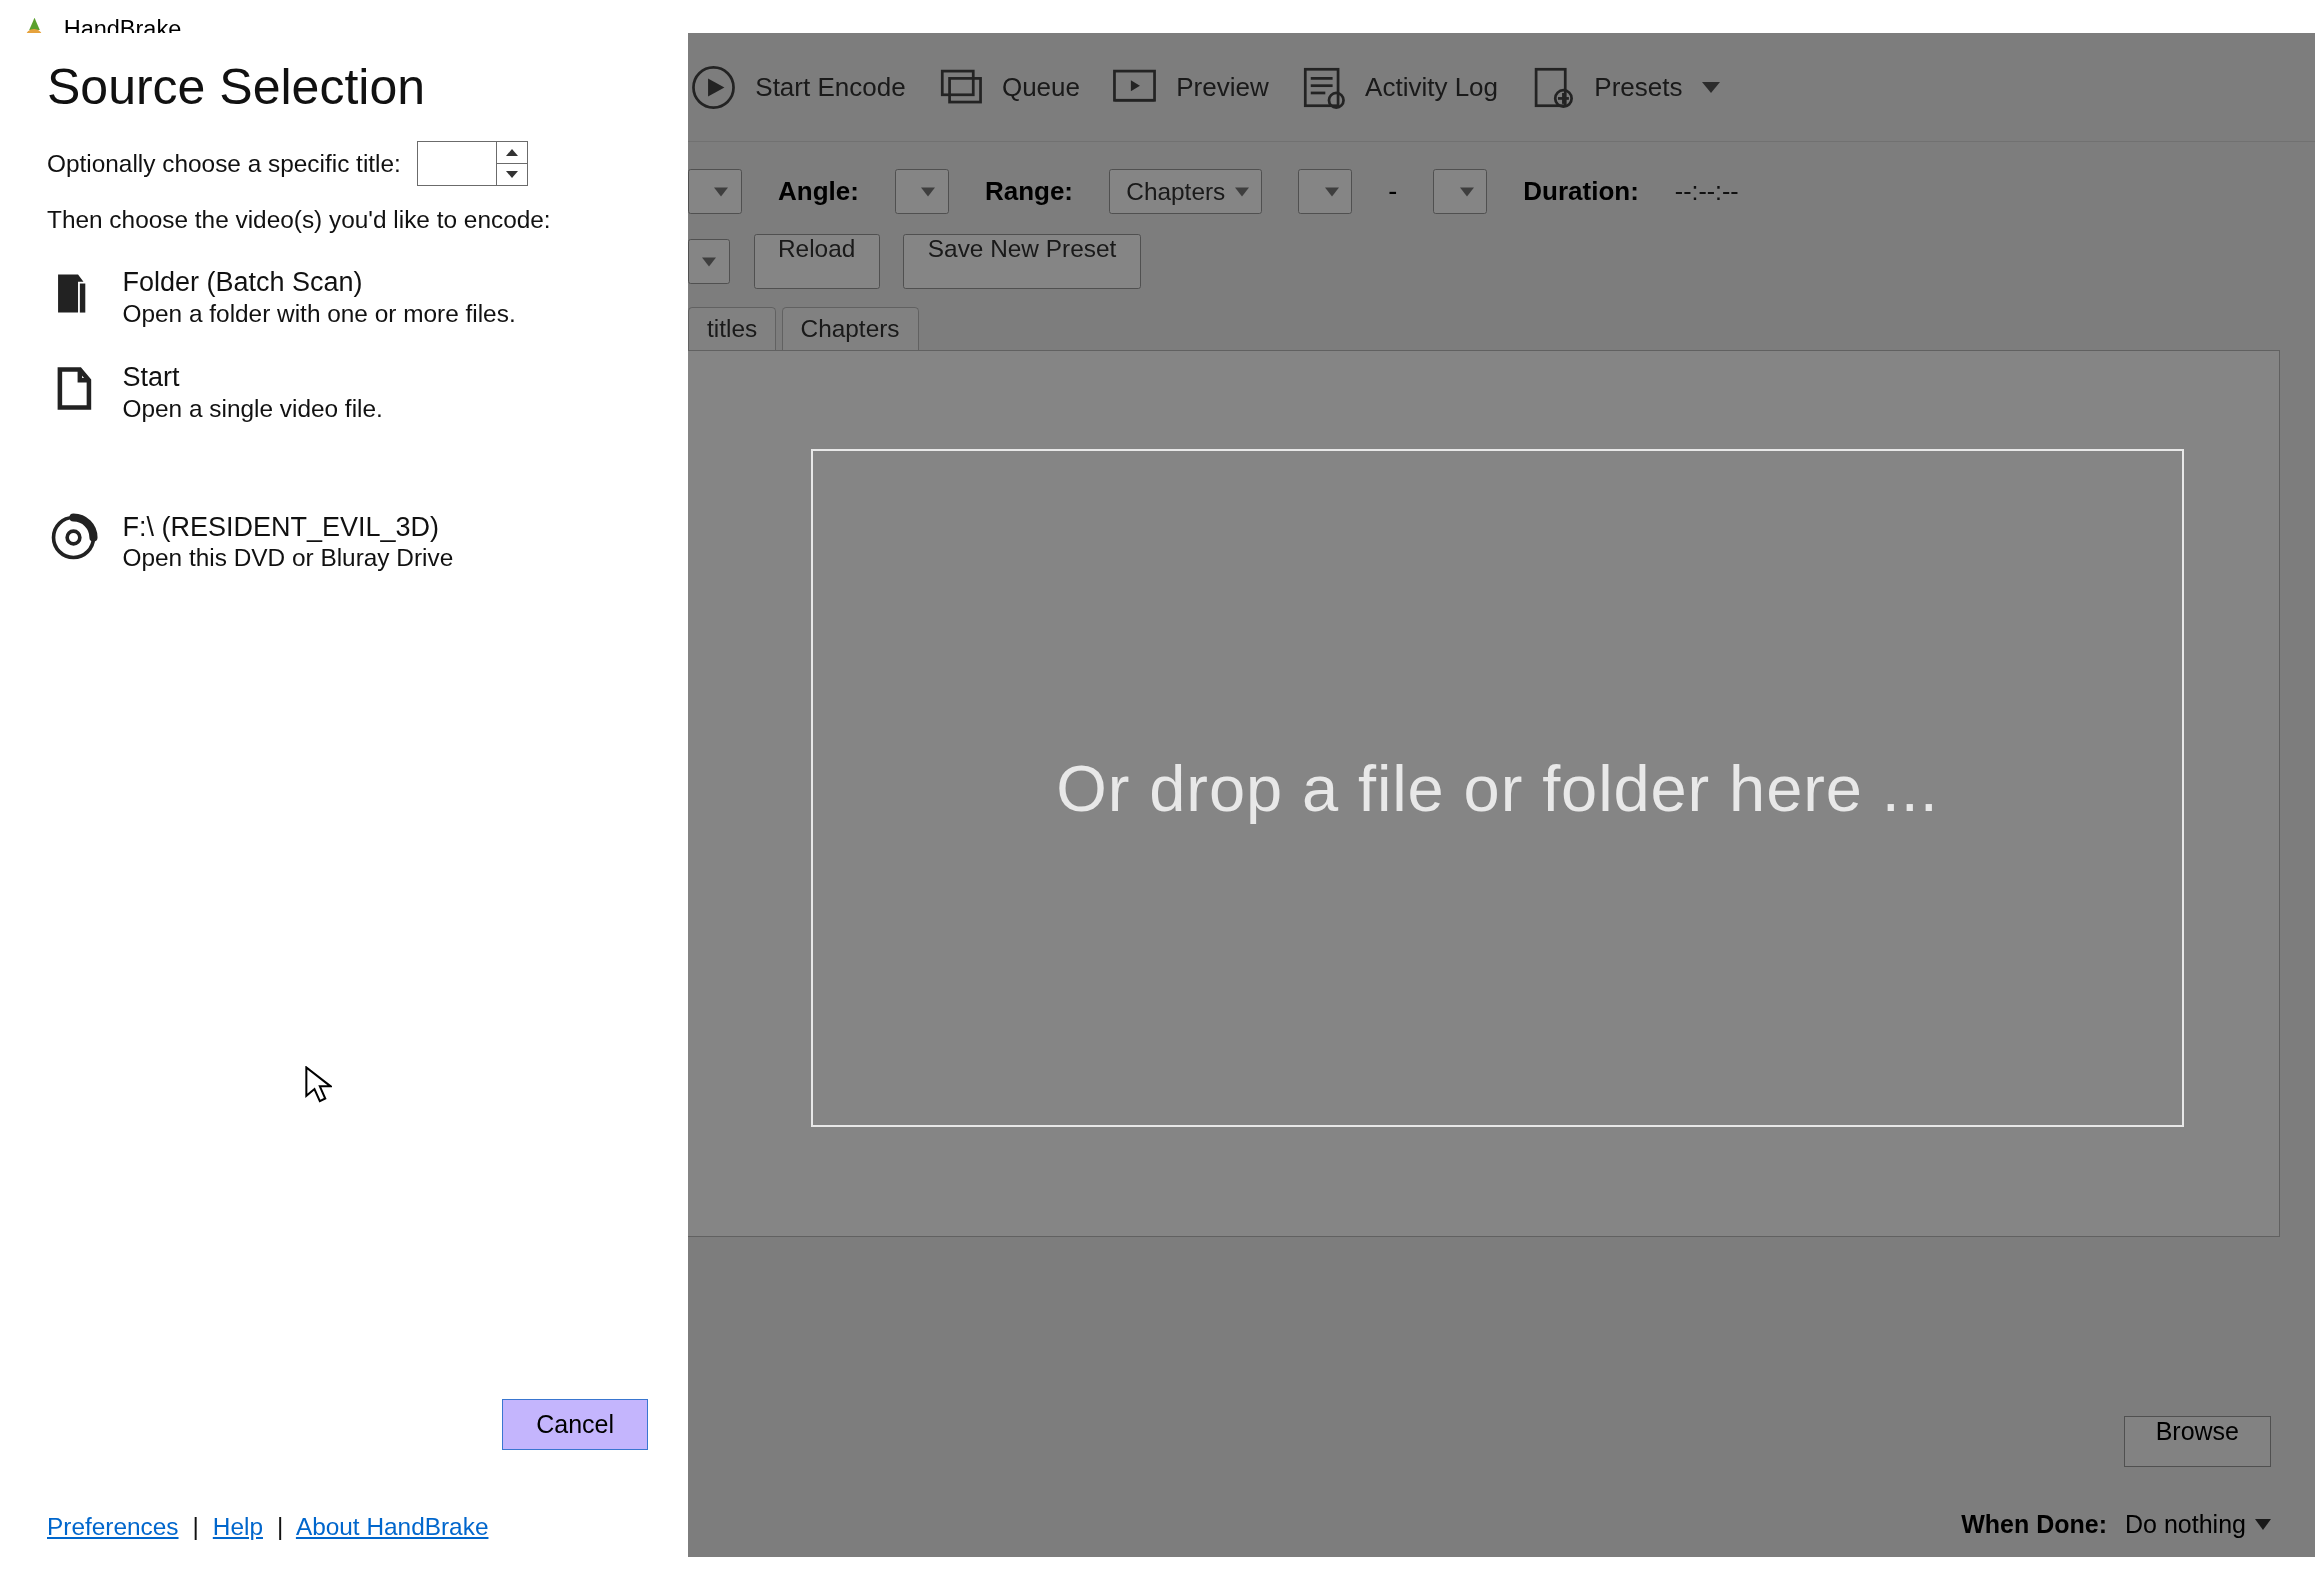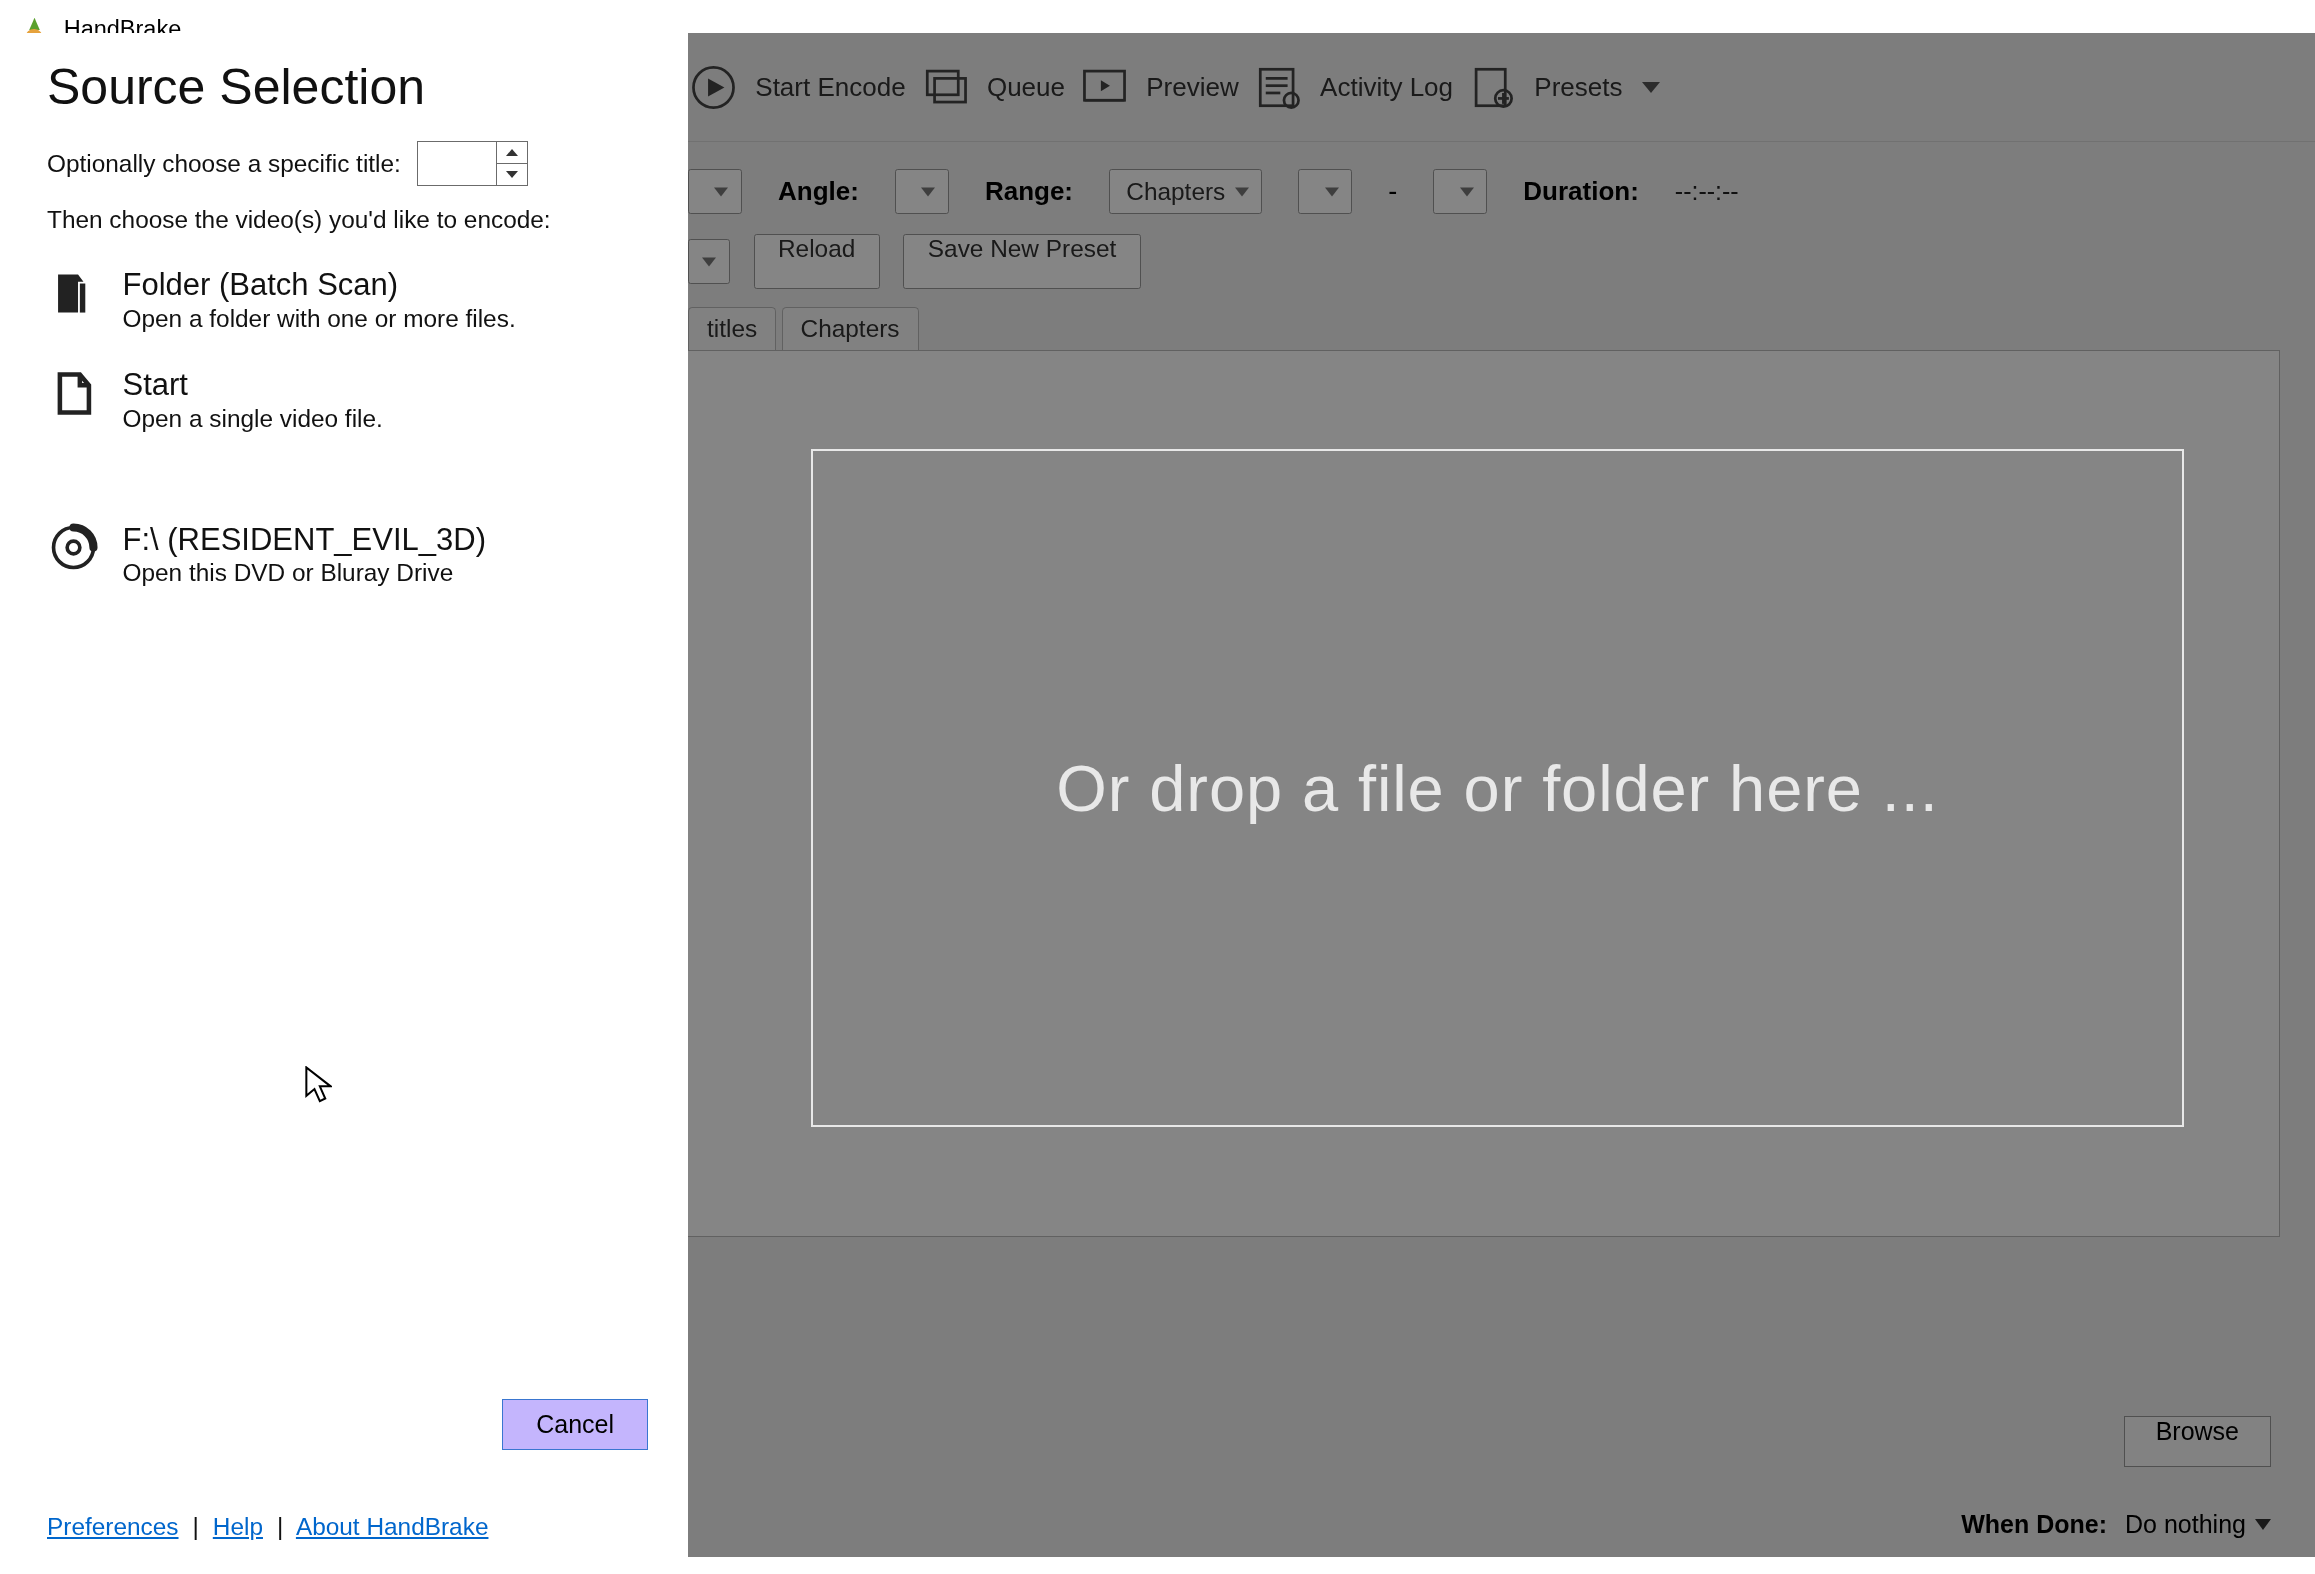--- a/index.html
+++ b/index.html
@@ -16,21 +16,21 @@
   
   .pineapple { position: absolute; inset: 0; }
   .pineapple .body { position:absolute; left:7.2px; top:12.7px; width:18px; height:18px; background:#e6a23c; border-radius:50% 50% 45% 45%; transform: rotate(3deg);}
   .pineapple .leaf { position:absolute; left:11px; top:1.8px; width:11px; height:12.7px; background:#5aa02c; clip-path: polygon(50% 0, 100% 100%, 0 100%); }
 
   
   .frame { position: relative; width: 100%; height: calc(100% - 51px); }
 
   
   .bg { position: absolute; inset: 0; background: #f0f0f0; }
-  .bg .toolbar { height: 109px; background:#f0f0f0; border-bottom:0.9px solid #d9d9d9; display:flex; align-items:center; padding-left: 688px; gap: 14px; }
+  .bg .toolbar { height: 109px; background:#f0f0f0; border-bottom:0.9px solid #d9d9d9; display:flex; align-items:center; padding-left: 688px; gap: 29px; }
   .bg .tbitem { display:flex; align-items:center; gap:16.3px; color:#333; font-size:26px; }
   .bg .tbitem svg { width:51px; height:51px; stroke:#444; fill:none; stroke-width:3; }
   .bg .tbitem .caret { margin-left:3.6px; border-left:9px solid transparent; border-right:9px solid transparent; border-top:11px solid #555; }
 
   .bg .row-source { padding: 27px 36px 9px 688px; display:flex; align-items:center; gap: 36px; font-size:26px; }
   .bg .lbl { font-weight:600; }
   .bg .combo { display:inline-flex; align-items:center; height:45px; padding:0 36px 0 16.3px; border:0.9px solid #999; border-radius:2.7px; background:#fff; font-size:24.4px; color:#333; position:relative; min-width: 90px;}
   .bg .combo.small { min-width: 54px; padding:0 29px 0 11px;}
   .bg .combo::after { content:""; position:absolute; right:12.7px; top:50%; transform:translateY(-50%); border-left:7.2px solid transparent; border-right:7.2px solid transparent; border-top:9px solid #777; }
   .bg .dash { font-size:27px; }
@@ -68,21 +68,21 @@
   .panel .spinner .ar:last-child { border-bottom:none; }
   .panel .spinner .ar div { border-left:6.3px solid transparent; border-right:6.3px solid transparent; }
   .panel .spinner .up div { border-bottom:7.2px solid #333; }
   .panel .spinner .dn div { border-top:7.2px solid #333; }
 
   .panel .hint { font-size:24.4px; color:#111; margin-bottom:22px; }
 
   .panel .srcitem { display:flex; gap:23.5px; padding:11px 0 23.5px; cursor:pointer; }
   .panel .srcitem .icon { width:52px; height:52px; flex:0 0 52px; display:flex; align-items:center; justify-content:center; }
   .panel .srcitem .icon svg { width:49px; height:49px; }
-  .panel .srcitem .txt .t { font-size:31px; color:#111; }
+  .panel .srcitem .txt .t { font-size:27px; color:#111; }
   .panel .srcitem .txt .s { font-size:24.4px; color:#111; margin-top:1.8px; }
 
   .panel .srcitem.disc { margin-top:54px; }
 
   .panel .footer { margin-top:auto; }
   .panel .cancel-row { display:flex; justify-content:flex-end; margin-bottom:63px; }
   .panel .cancel { height:51px; padding:0 33px; font-size:25px; background:#c4b5fd; border:1.8px solid #3a76d0; }
   .panel .links { font-size:24.4px; }
   .panel .links a { color:#0066cc; text-decoration:underline; }
   .panel .links .sep { color:#111; margin:0 7.2px; }

